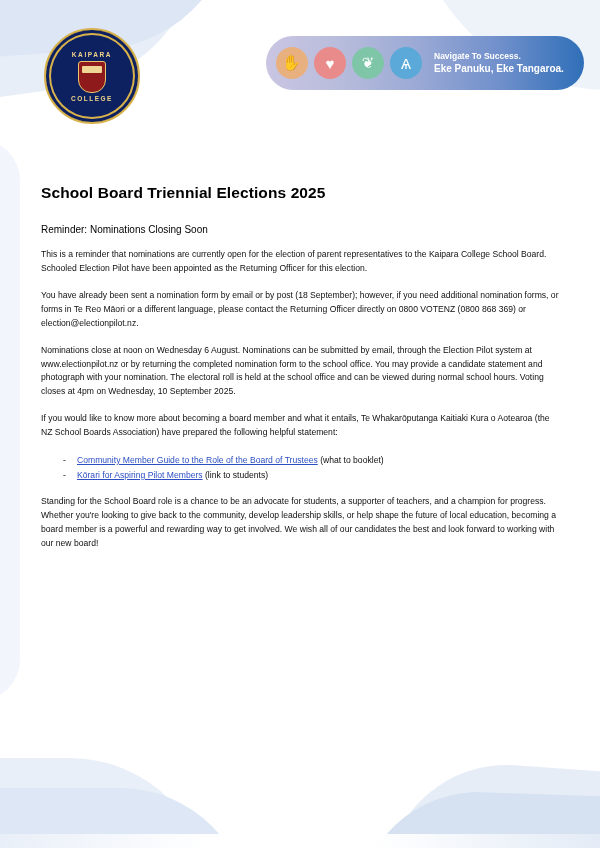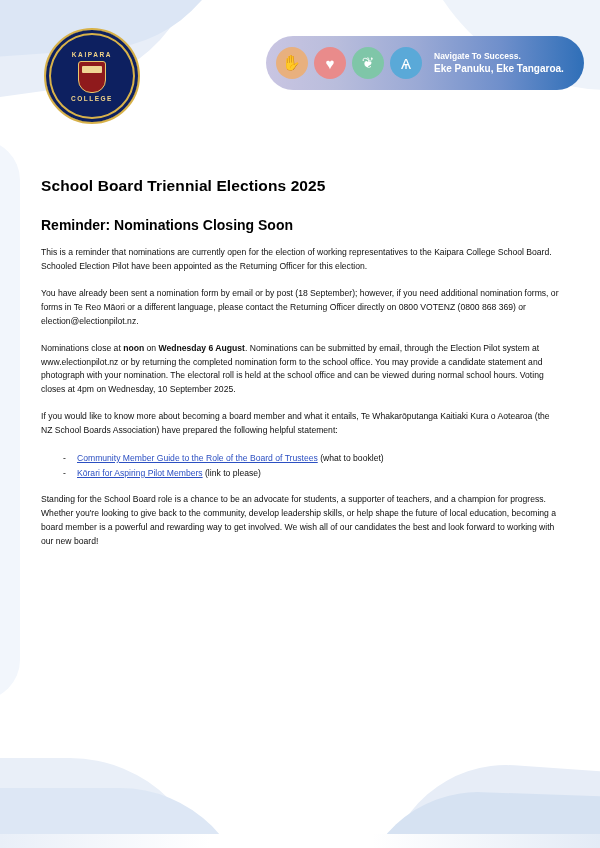--- a/index.html
+++ b/index.html
@@ -203,45 +203,45 @@
     font-weight: bold;
   }
   .banner-text .l2 {
     font-size: 10px;
     font-weight: bold;
   }
 
   
   .content {
     position: absolute;
-    top: 177px;
+    top: 184px;
     left: 41px;
     width: 518px;
   }
   h1.doc-title {
     font-size: 15.5px;
     font-weight: bold;
     margin: 0 0 22px 0;
     color: #000000;
     letter-spacing: 0.1px;
   }
   .subhead {
-    font-size: 14px;
-    font-weight: bold;
+    font-size: 10px;
+    font-weight: normal;
     margin: 16px 0 13px 0;
     color: #000000;
   }
   p.para {
     font-size: 8.6px;
     line-height: 1.62;
     margin: 0 0 13px 0;
     color: #0f0f0f;
     text-align: left;
   }
-  .b { font-weight: bold; }
+  .b { font-weight: normal; }
   ul.reslist {
     list-style: none;
     margin: 2px 0 13px 0;
     padding: 0 0 0 22px;
   }
   ul.reslist li {
     font-size: 8.6px;
     line-height: 1.7;
     position: relative;
     padding-left: 14px;
@@ -296,29 +296,29 @@
       </div>
     </div>
   </div>
 
   <div class="content">
 
     <h1 class="doc-title">School Board Triennial Elections 2025</h1>
 
     <div class="subhead">Reminder: Nominations Closing Soon</div>
 
-    <p class="para">This is a reminder that nominations are currently open for the election of working representatives to the Kaipara College School Board. Schooled Election Pilot have been appointed as the Returning Officer for this election.</p>
+    <p class="para">This is a reminder that nominations are currently open for the election of parent representatives to the Kaipara College School Board. Schooled Election Pilot have been appointed as the Returning Officer for this election.</p>
 
     <p class="para">You have already been sent a nomination form by email or by post (18 September); however, if you need additional nomination forms, or forms in Te Reo Māori or a different language, please contact the Returning Officer directly on 0800 VOTENZ (0800 868 369) or election@electionpilot.nz.</p>
 
     <p class="para"><span>Nominations close at </span><span class="b">noon</span><span> on </span><span class="b">Wednesday 6 August</span><span>. Nominations can be submitted by email, through the Election Pilot system at www.electionpilot.nz or by returning the completed nomination form to the school office. You may provide a candidate statement and photograph with your nomination. The electoral roll is held at the school office and can be viewed during normal school hours. Voting closes at 4pm on Wednesday, 10 September 2025.</span></p>
 
     <p class="para">If you would like to know more about becoming a board member and what it entails, Te Whakarōputanga Kaitiaki Kura o Aotearoa (the NZ School Boards Association) have prepared the following helpful statement:</p>
 
     <ul class="reslist">
       <li><a class="reslink" href="#">Community Member Guide to the Role of the Board of Trustees</a><span> (what to booklet)</span></li>
-      <li><a class="reslink" href="#">Kōrari for Aspiring Pilot Members</a><span> (link to please)</span></li>
+      <li><a class="reslink" href="#">Kōrari for Aspiring Pilot Members</a><span> (link to students)</span></li>
     </ul>
 
     <p class="para">Standing for the School Board role is a chance to be an advocate for students, a supporter of teachers, and a champion for progress. Whether you're looking to give back to the community, develop leadership skills, or help shape the future of local education, becoming a board member is a powerful and rewarding way to get involved. We wish all of our candidates the best and look forward to working with our new board!</p>
 
   </div>
 </div>
 
 </body></html>

